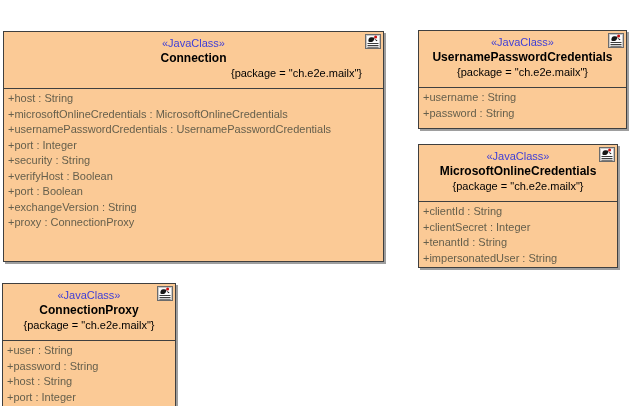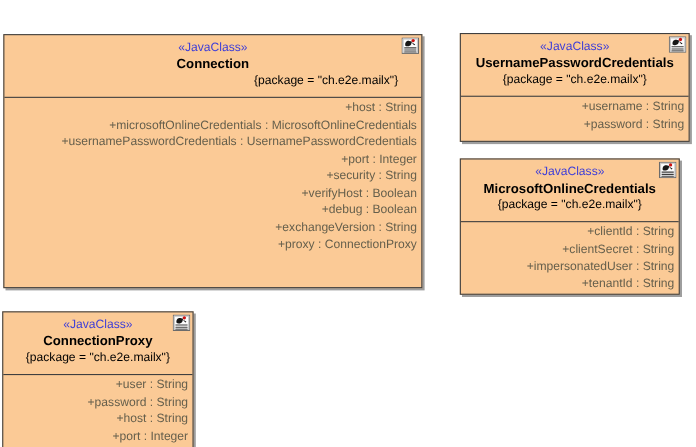--- a/index.html
+++ b/index.html
@@ -63,21 +63,20 @@
   }
   .attributes{
     padding:2px 4px;
   }
   .attribute{
     color:var(--attr);
     font-size:11px;
     line-height:15.5px;
     white-space:nowrap;
     overflow:hidden;
-    text-align:right;
   }
 </style>
 </head>
 <body>
 
 <div class="canvas">
   <div class="uml-class" style="left: 3px; top: 5px; width: 381px; height: 231px;">
     <div class="class-header">
       <div class="stereotype">«JavaClass»</div>
       <div class="class-name">Connection</div>
@@ -93,21 +92,21 @@
         <circle cx="10.6" cy="2.9" r="1.5" fill="#CC1111"></circle>
       </svg>
     </div>
     <div class="attributes">
         <div class="attribute">+host : String</div>
         <div class="attribute">+microsoftOnlineCredentials : MicrosoftOnlineCredentials</div>
         <div class="attribute">+usernamePasswordCredentials : UsernamePasswordCredentials</div>
         <div class="attribute">+port : Integer</div>
         <div class="attribute">+security : String</div>
         <div class="attribute">+verifyHost : Boolean</div>
-        <div class="attribute">+debug : Boolean</div>
+        <div class="attribute">+port : Boolean</div>
         <div class="attribute">+exchangeVersion : String</div>
         <div class="attribute">+proxy : ConnectionProxy</div>
       </div>
   </div>
 
   <div class="uml-class" style="left: 418px; top: 4px; width: 209px; height: 99px;">
     <div class="class-header">
       <div class="stereotype">«JavaClass»</div>
       <div class="class-name">UsernamePasswordCredentials</div>
       <div class="package-label align-center">{package = "ch.e2e.mailx"}</div>
@@ -139,23 +138,23 @@
         <line x1="2.5" y1="9.5" x2="13.5" y2="9.5" stroke="#3C3C3C" stroke-width="1"></line>
         <line x1="2.5" y1="11.5" x2="13.5" y2="11.5" stroke="#3C3C3C" stroke-width="1"></line>
         <line x1="2.5" y1="13.2" x2="13.5" y2="13.2" stroke="#3C3C3C" stroke-width="0.8"></line>
         <path d="M3.5 7.5 C2.8 5 4.5 2.8 7 3.2 L9.5 3.8 L8.8 6.2 C8 8.2 4.8 8.6 3.5 7.5 Z" fill="#161616"></path>
         <path d="M8.8 4.2 L12.5 6.5 L11.5 7.2 Z" fill="#161616"></path>
         <circle cx="10.6" cy="2.9" r="1.5" fill="#CC1111"></circle>
       </svg>
     </div>
     <div class="attributes">
         <div class="attribute">+clientId : String</div>
-        <div class="attribute">+clientSecret : String</div>
+        <div class="attribute">+clientSecret : Integer</div>
+        <div class="attribute">+tenantId : String</div>
         <div class="attribute">+impersonatedUser : String</div>
-        <div class="attribute">+tenantId : String</div>
       </div>
   </div>
 
   <div class="uml-class" style="left: 2px; top: 257px; width: 174px; height: 144px;">
     <div class="class-header">
       <div class="stereotype">«JavaClass»</div>
       <div class="class-name">ConnectionProxy</div>
       <div class="package-label align-center">{package = "ch.e2e.mailx"}</div>
       <svg class="class-icon" viewBox="0 0 16 15" xmlns="http://www.w3.org/2000/svg">
         <rect x="0.5" y="0.5" width="15" height="14" fill="#FCFCFC" stroke="#6B6B6B"></rect>

